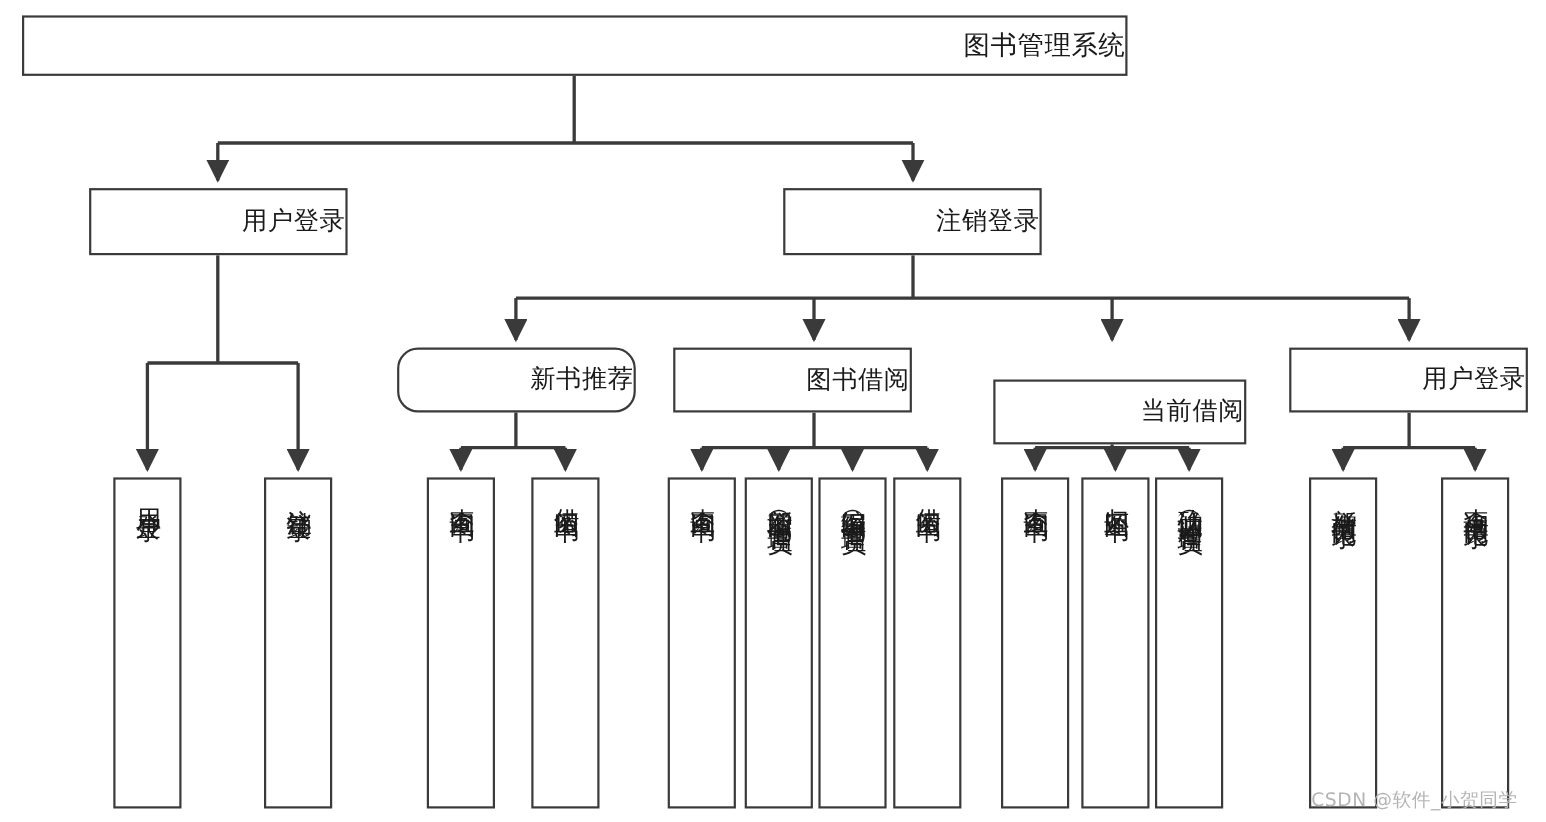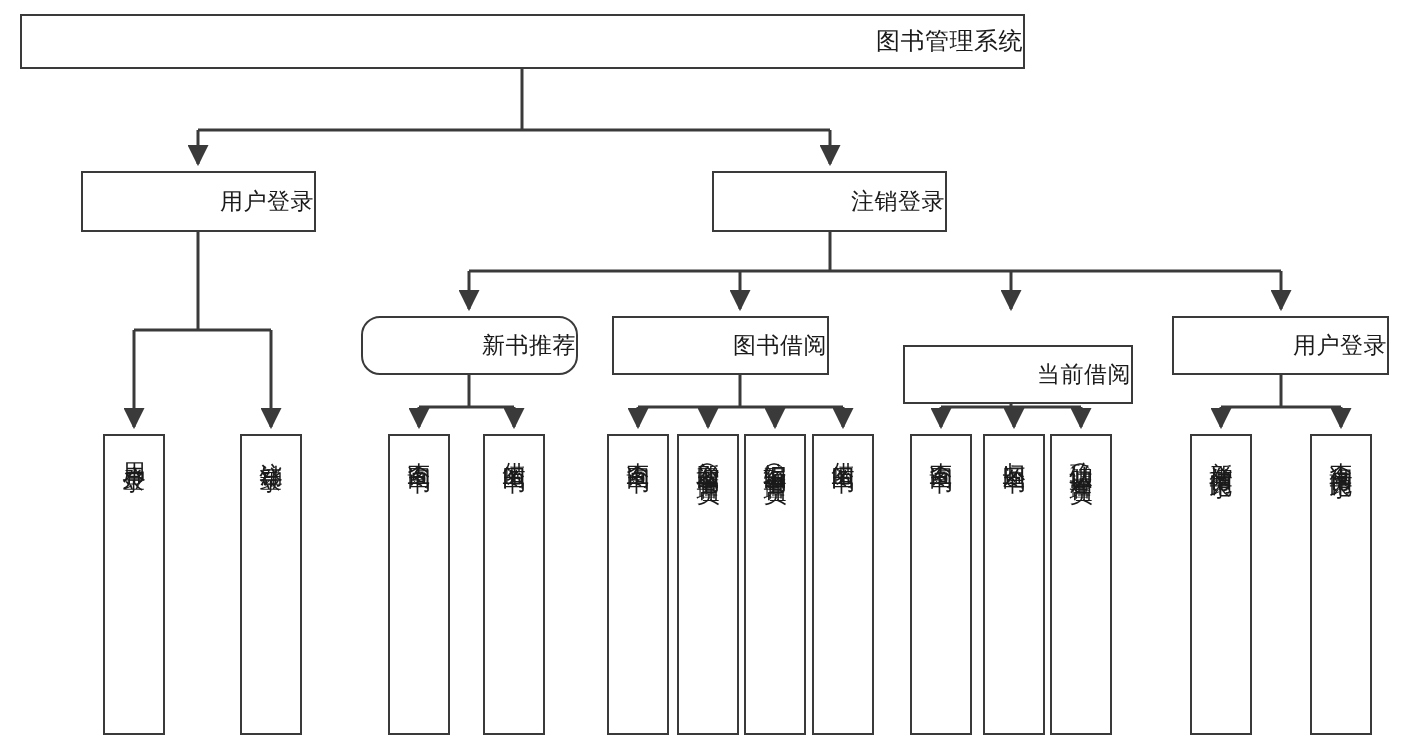--- a/index.html
+++ b/index.html
@@ -177,14 +177,15 @@
         <span class="label">确认归还（管理员）</span>
       </div>
       <div class="node leaf vertical" style="left: 1190px; top: 434px; width: 62px; height: 301px;">
         <span class="label">新增借阅记录</span>
       </div>
       <div class="node leaf vertical" style="left: 1310px; top: 434px; width: 62px; height: 301px;">
         <span class="label">查询借阅记录</span>
       </div>
     </div>
 
+  <div class="watermark" style="left: 1192px; top: 716px;">CSDN @软件_小贺同学</div>
 
 </div>
 
 </body></html>

